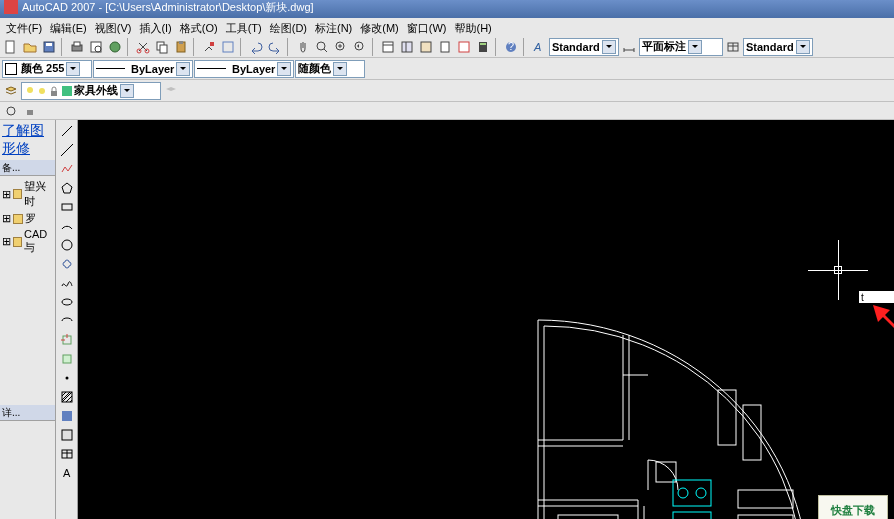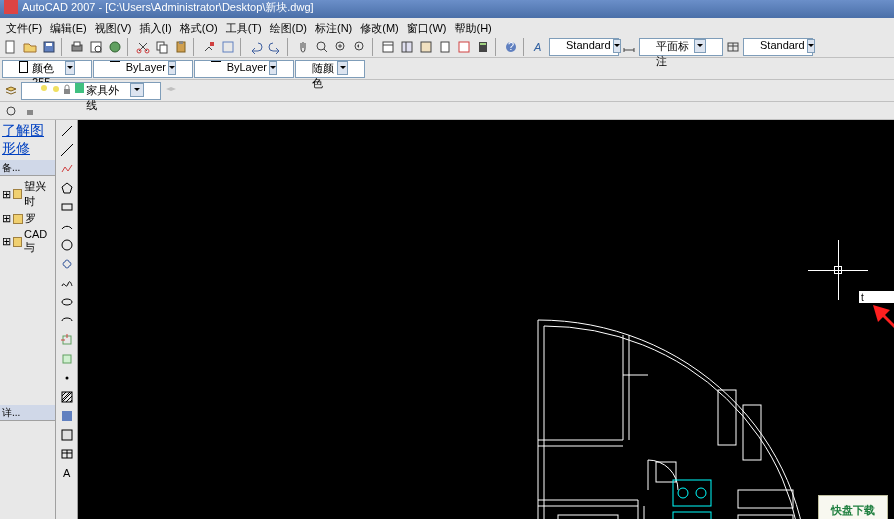--- a/index.html
+++ b/index.html
@@ -5,21 +5,21 @@
 * { margin:0; padding:0; box-sizing:border-box; font-family:"Microsoft YaHei","SimSun",Arial,sans-serif; font-size:11px; }
 body { width:894px; height:519px; background:#000; overflow:hidden; position:relative; }
 .titlebar { height:18px; background:linear-gradient(#6b8fc9,#4a6fa8); color:#fff; display:flex; align-items:flex-start; padding:0 4px; }
 .titlebar-icon { width:14px; height:14px; background:#d44; margin-right:4px; }
 .menubar { height:18px; background:#e8e8e8; display:flex; align-items:flex-end; padding:0 2px; color:#000; }
 .menuitem { padding:0 4px; cursor:default; }
 .toolbar-row { height:22px; background:#e8e8e8; border-bottom:1px solid #c0c0c0; display:flex; align-items:center; padding:0 2px; gap:1px; }
 .tbtn { width:18px; height:18px; border:1px solid transparent; display:inline-flex; align-items:center; justify-content:center; cursor:pointer; }
 .tbtn svg,.lbtn svg { width:14px; height:14px; }
 .sep { width:4px; height:18px; border-left:1px solid #a0a0a0; margin:0 2px; }
-.combo { height:18px; background:#fff; border:1px solid #7f9db9; display:flex; align-items:flex-start; padding:0 16px; font-size:11px; }
+.combo { height:18px; background:#fff; border:1px solid #7f9db9; display:flex; align-items:center; padding:0 2px; font-size:11px;font-weight:bold; }
 .combo-arrow { width:14px; height:14px; background:#dce4f0; border:1px solid #7f9db9; margin-left:2px; display:flex; align-items:center; justify-content:center; }
 .combo-arrow::after { content:""; border:3px solid transparent; border-top-color:#000; margin-top:3px; }
 .colorswatch { width:12px; height:12px; background:#fff; border:1px solid #000; margin-right:4px; }
 .main-area { display:flex; height:calc(100% - 98px); }
 .left-panels { width:56px; background:#e8e8e8; border-right:1px solid #a0a0a0; display:flex; flex-direction:column; }
 .panel-hdr { height:16px; background:#d0d8e8; border-bottom:1px solid #a0a0a0; font-size:10px; padding:0 2px; display:flex; align-items:center; }
 .tree { padding:2px; font-size:10px; color:#000; }
 .tree-item { display:flex; align-items:center; gap:2px; padding:1px 0; }
 .tree-icon { width:10px; height:10px; background:#f0d070; border:1px solid #a08040; }
 .left-toolbar { width:22px; background:#e8e8e8; border-right:1px solid #a0a0a0; display:flex; flex-direction:column; align-items:center; padding-top:2px; gap:1px; }

